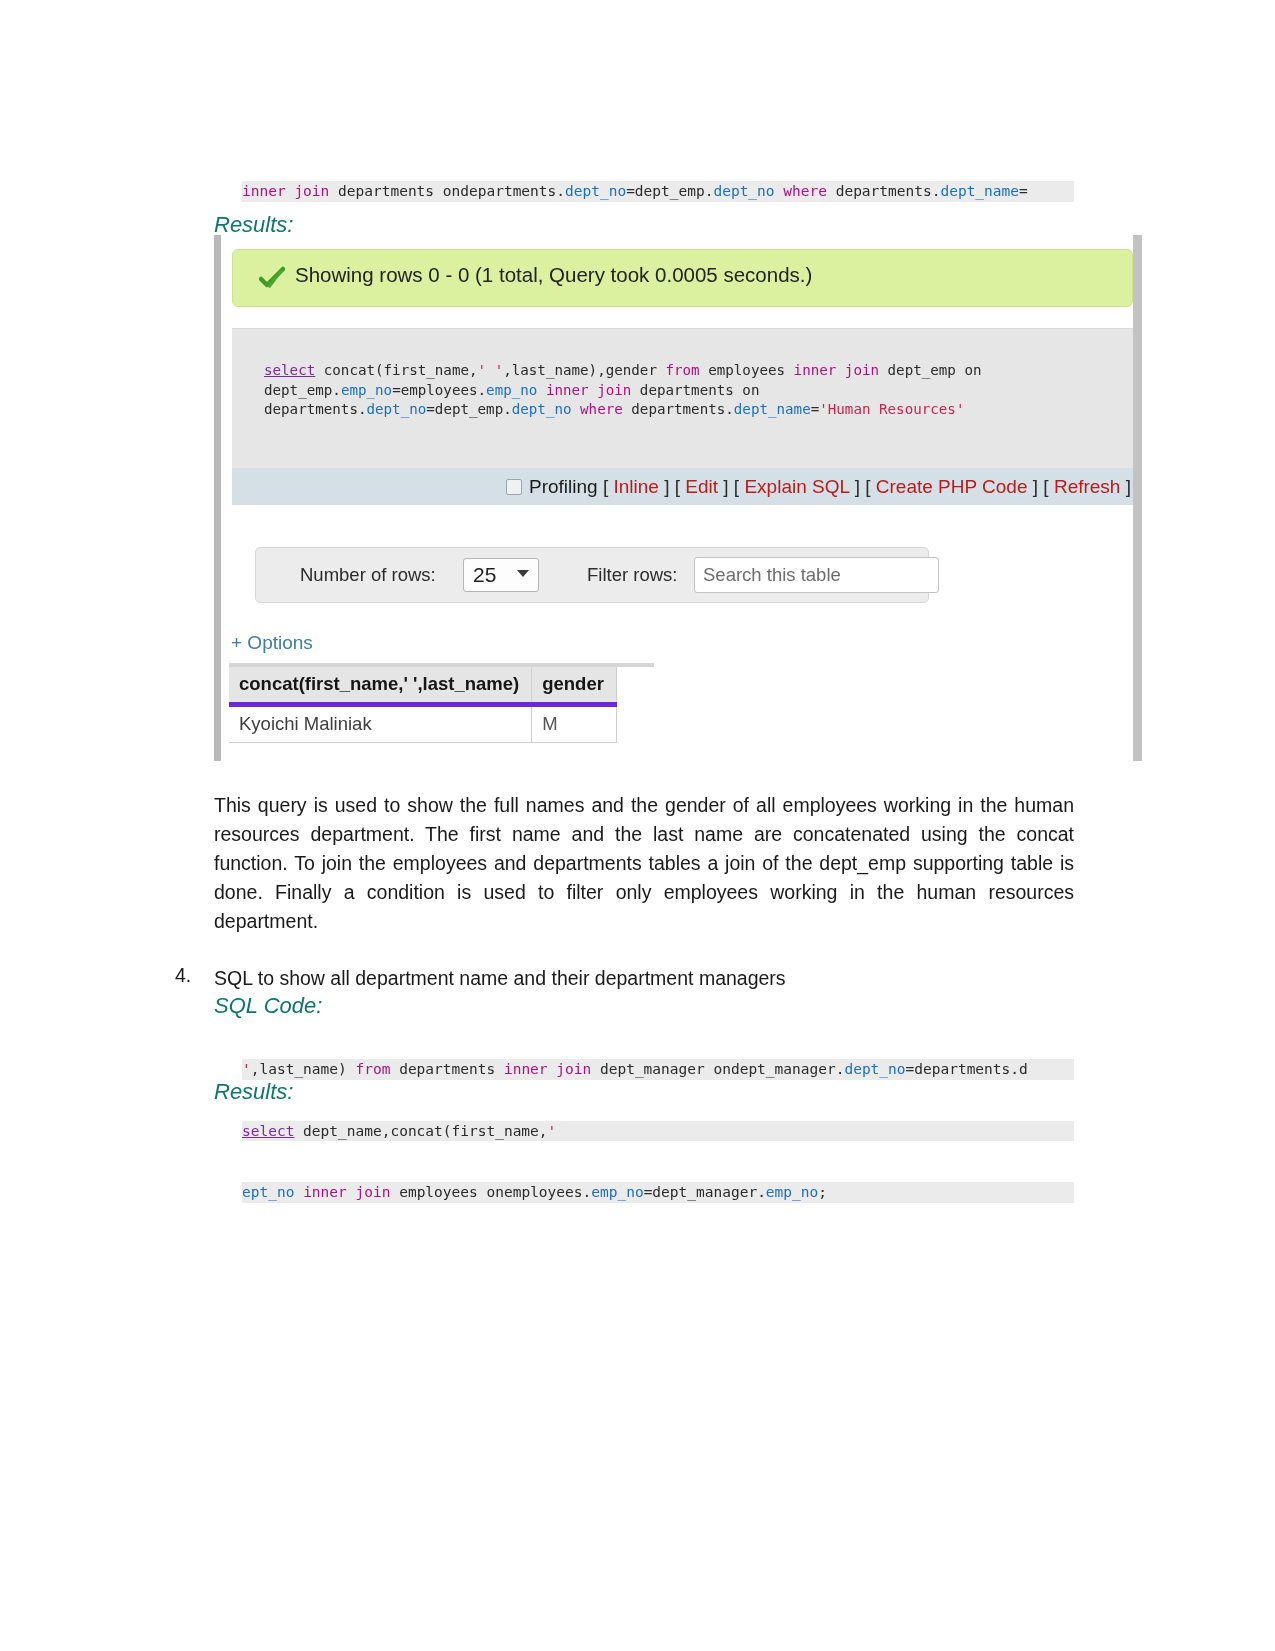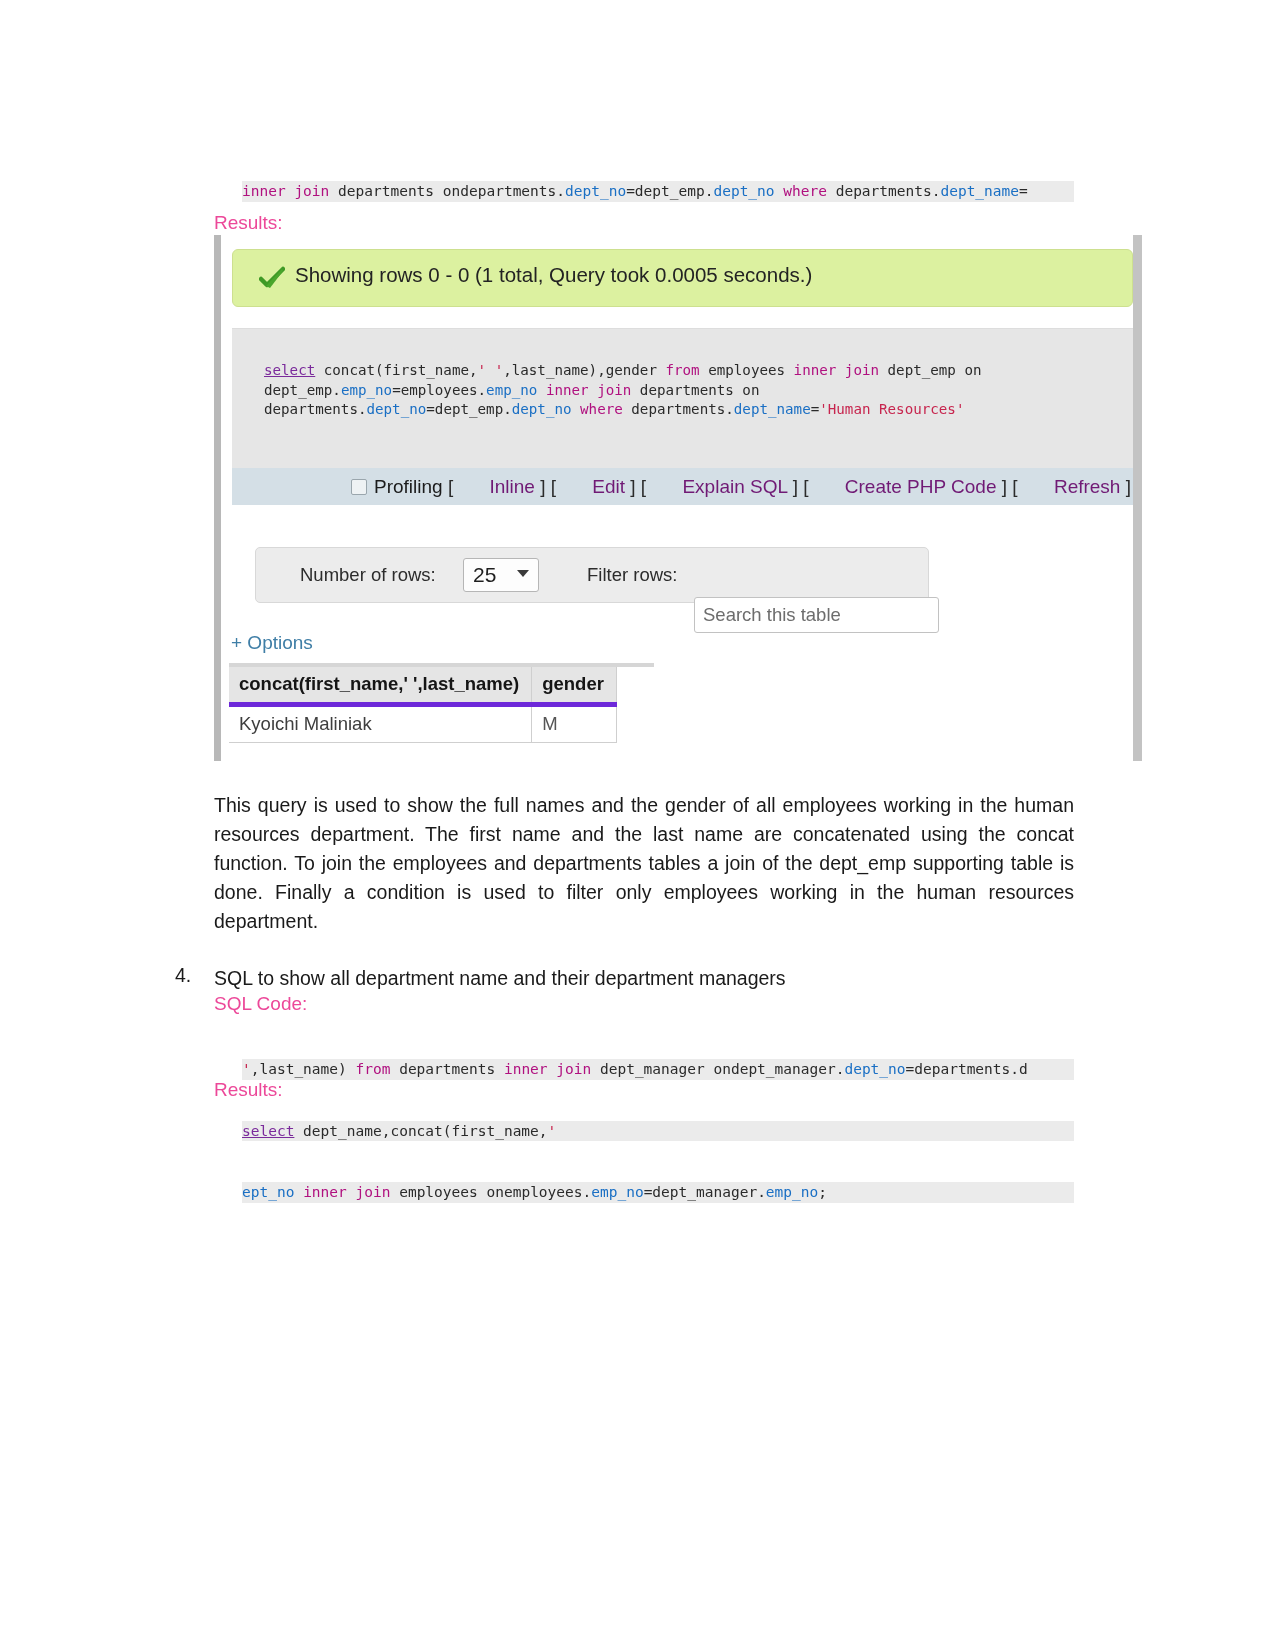--- a/index.html
+++ b/index.html
@@ -39,22 +39,23 @@
   .str     { color: #c7254e; }                      
   .sel     { color: #7a2a9b; text-decoration: underline; }
 
   .body-text {
     font-size: 19.5px;
     line-height: 29px;
     color: #1a1a1a;
   }
 
   .label-text {
-    font-size: 19px;
-    color: #ec4899;
+    font-size: 22px;
+    color: #0f766e;
+    font-style: italic;
   }
 
   
   .pma {
     position: absolute;
     left: 214px;
     top: 235px;
     width: 928px;
     height: 526px;
     background: #ffffff;
@@ -147,23 +148,22 @@
   .profiling-bar .chk {
     display: inline-block;
     width: 14px; height: 14px;
     border: 1px solid #9aa6ad;
     background: #eef2f4;
     vertical-align: -2px;
     margin-right: 7px;
     border-radius: 2px;
   }
   .profiling-bar a {
-    color: #701a75;
+    color: #b91c1c;
     text-decoration: none;
-    margin-left: 31px;
   }
   .profiling-bar .brk { color: #2b2b2b; }
 
   .rows-bar {
     position: absolute;
     left: 34px;
     top: 312px;
     width: 674px;
     height: 56px;
     background: #ececec;
@@ -216,21 +216,20 @@
     width: 245px;
     height: 36px;
     background: #fff;
     border: 1px solid #c2c2c2;
     border-radius: 3px;
     box-sizing: border-box;
     font-size: 18.5px;
     color: #6d6d6d;
     padding-left: 8px;
     line-height: 34px;
-    margin-top: 40px;
   }
 
   .options-link {
     position: absolute;
     left: 10px;
     top: 397px;
     font-size: 19px;
     color: #3f7ea6;
     white-space: nowrap;
   }

